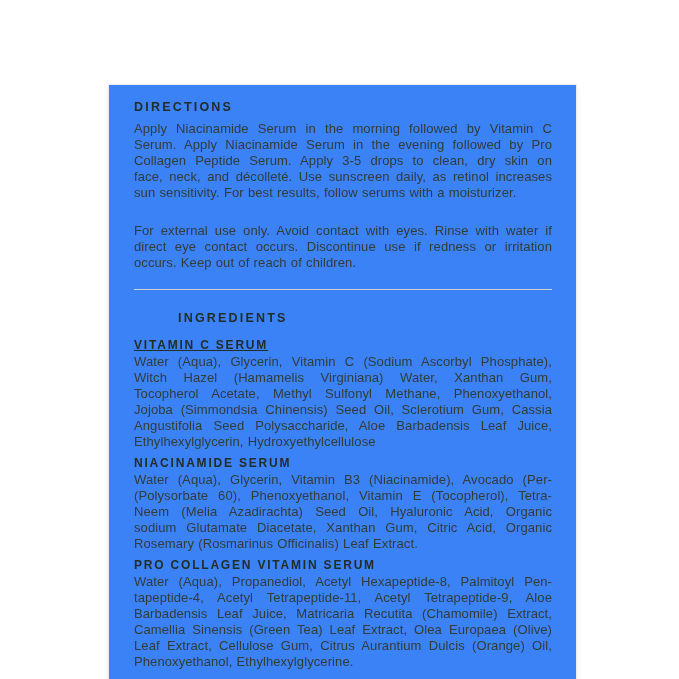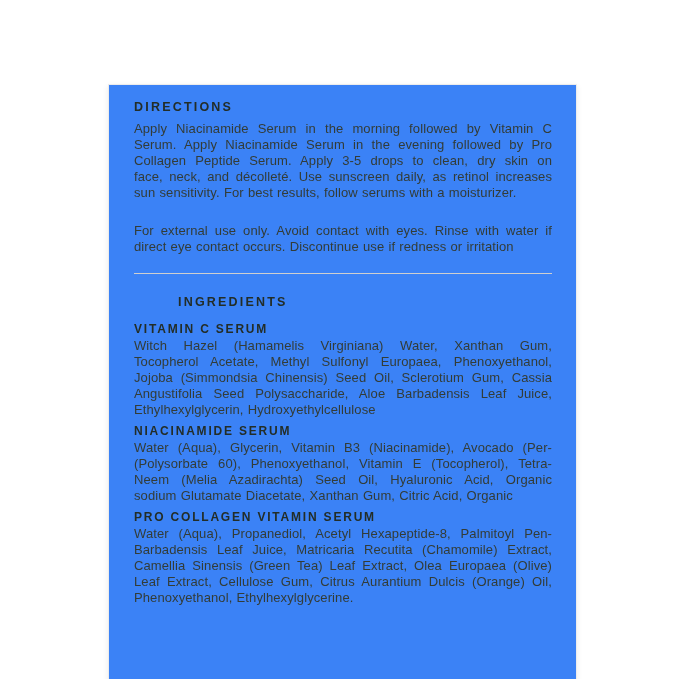--- a/index.html
+++ b/index.html
@@ -67,20 +67,21 @@
   .ingredient-section .sub-heading {
     margin: 6px 0 0 0;
     font-size: 12px;
     font-weight: bold;
     letter-spacing: 1.8px;
     color: #232d27;
     line-height: 14px;
   }
   .ingredient-section:first-of-type .sub-heading {
     margin-top: 12px;
+    text-decoration: underline;
   }
   .ingredient-section .para {
     margin-top: 2px;
   }
 </style>
 </head>
 <body>
 
 <div class="stage">
   <div class="card">
@@ -91,51 +92,55 @@
         <div class="jl">Apply Niacinamide Serum in the morning followed by Vitamin C</div>
         <div class="jl">Serum. Apply Niacinamide Serum in the evening followed by Pro</div>
         <div class="jl">Collagen Peptide Serum. Apply 3-5 drops to clean, dry skin on</div>
         <div class="jl">face, neck, and décolleté. Use sunscreen daily, as retinol increases</div>
         <div class="jl">sun sensitivity. For best results, follow serums with a moisturizer.</div>
       </div>
 
     <div class="para warning">
         <div class="jl">For external use only. Avoid contact with eyes. Rinse with water if</div>
         <div class="jl">direct eye contact occurs. Discontinue use if redness or irritation</div>
+        <div class="jl">occurs. Keep out of reach of children.</div>
       </div>
 
     <hr class="divider">
 
     <h2 class="heading ingredients">INGREDIENTS</h2>
 
     <section class="ingredient-section">
       <h3 class="sub-heading">VITAMIN C SERUM</h3>
       <div class="para">
+          <div class="jl">Water (Aqua), Glycerin, Vitamin C (Sodium Ascorbyl Phosphate),</div>
           <div class="jl">Witch Hazel (Hamamelis Virginiana) Water, Xanthan Gum,</div>
-          <div class="jl">Tocopherol Acetate, Methyl Sulfonyl Europaea, Phenoxyethanol,</div>
+          <div class="jl">Tocopherol Acetate, Methyl Sulfonyl Methane, Phenoxyethanol,</div>
           <div class="jl">Jojoba (Simmondsia Chinensis) Seed Oil, Sclerotium Gum, Cassia</div>
           <div class="jl">Angustifolia Seed Polysaccharide, Aloe Barbadensis Leaf Juice,</div>
           <div class="jl">Ethylhexylglycerin, Hydroxyethylcellulose</div>
         </div>
     </section>
 
     <section class="ingredient-section">
       <h3 class="sub-heading">NIACINAMIDE SERUM</h3>
       <div class="para">
           <div class="jl">Water (Aqua), Glycerin, Vitamin B3 (Niacinamide), Avocado (Per-</div>
           <div class="jl">(Polysorbate 60), Phenoxyethanol, Vitamin E (Tocopherol), Tetra-</div>
           <div class="jl">Neem (Melia Azadirachta) Seed Oil, Hyaluronic Acid, Organic</div>
           <div class="jl">sodium Glutamate Diacetate, Xanthan Gum, Citric Acid, Organic</div>
+          <div class="jl">Rosemary (Rosmarinus Officinalis) Leaf Extract.</div>
         </div>
     </section>
 
     <section class="ingredient-section">
       <h3 class="sub-heading">PRO COLLAGEN VITAMIN SERUM</h3>
       <div class="para">
           <div class="jl">Water (Aqua), Propanediol, Acetyl Hexapeptide-8, Palmitoyl Pen-</div>
+          <div class="jl">tapeptide-4, Acetyl Tetrapeptide-11, Acetyl Tetrapeptide-9, Aloe</div>
           <div class="jl">Barbadensis Leaf Juice, Matricaria Recutita (Chamomile) Extract,</div>
           <div class="jl">Camellia Sinensis (Green Tea) Leaf Extract, Olea Europaea (Olive)</div>
           <div class="jl">Leaf Extract, Cellulose Gum, Citrus Aurantium Dulcis (Orange) Oil,</div>
           <div class="jl">Phenoxyethanol, Ethylhexylglycerine.</div>
         </div>
     </section>
 
   </div>
 </div>
 

